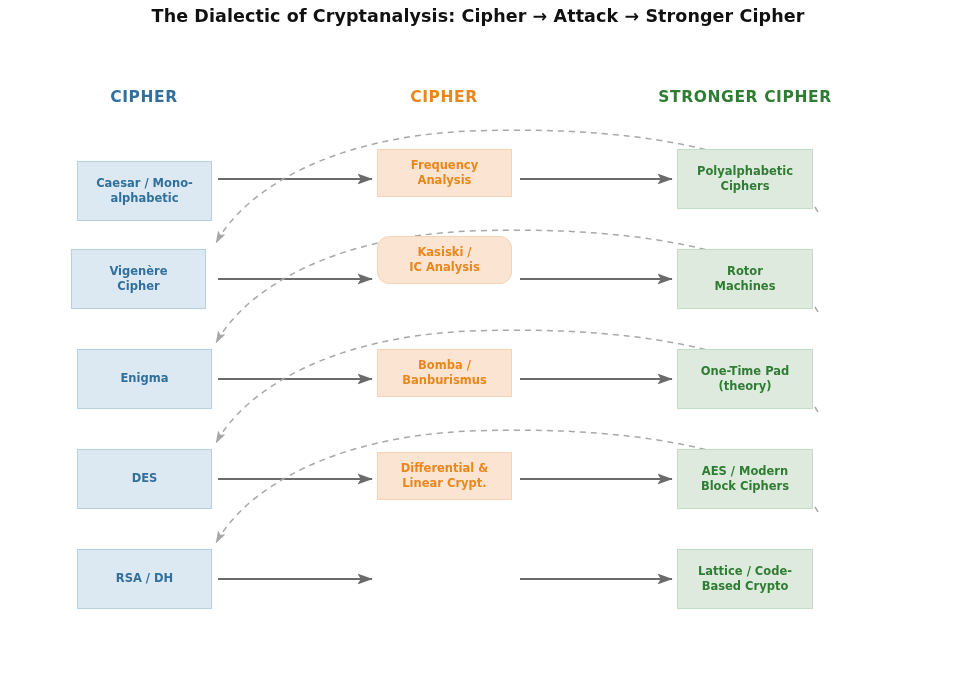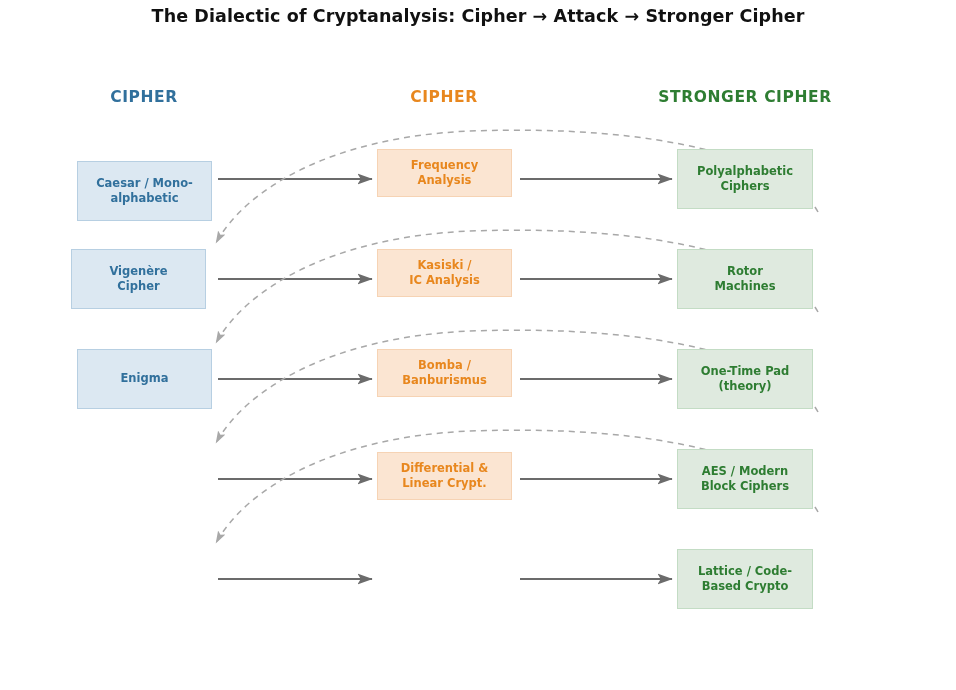--- a/index.html
+++ b/index.html
@@ -141,25 +141,27 @@
       <path class="feedback-curve" d="M 818,412 C 790,360 660,324 470,331 C 330,337 245,390 216,443" marker-end="url(#arrow-dashed)"></path>
       <path class="feedback-curve" d="M 818,512 C 790,460 660,424 470,431 C 330,437 245,490 216,543" marker-end="url(#arrow-dashed)"></path>
     </g>
   </svg>
 
   <div class="node cipher" style="left:77px;  top:149px;margin-top:12px;">Caesar / Mono-<br>alphabetic</div>
   <div class="node attack" style="left:377px; top:149px;">Frequency<br>Analysis</div>
   <div class="node stronger" style="left:677px; top:149px;">Polyalphabetic<br>Ciphers</div>
 
   <div class="node cipher" style="left:71px;  top:249px;">Vigenère<br>Cipher</div>
-  <div class="node attack" style="left:377px; top:249px;">Kasiski /<br>IC Analysis</div>
+  <div class="node attack" style="left:377px; top:236px;border-radius:12px;">Kasiski /<br>IC Analysis</div>
   <div class="node cipher" style="left:77px;  top:349px;">Enigma</div>
 
   <div class="node stronger" style="left:677px; top:249px;">Rotor<br>Machines</div>
   <div class="node attack" style="left:377px; top:349px;">Bomba /<br>Banburismus</div>
   <div class="node stronger" style="left:677px; top:349px;">One-Time Pad<br>(theory)</div>
 
+  <div class="node cipher" style="left:77px;  top:449px;">DES</div>
   <div class="node attack" style="left:377px; top:452px;">Differential &amp;<br>Linear Crypt.</div>
   <div class="node stronger" style="left:677px; top:449px;">AES / Modern<br>Block Ciphers</div>
 
+  <div class="node cipher" style="left:77px;  top:549px;">RSA / DH</div>
   <div class="node stronger" style="left:677px; top:549px;">Lattice / Code-<br>Based Crypto</div>
 
 </div>
 
 </body></html>

